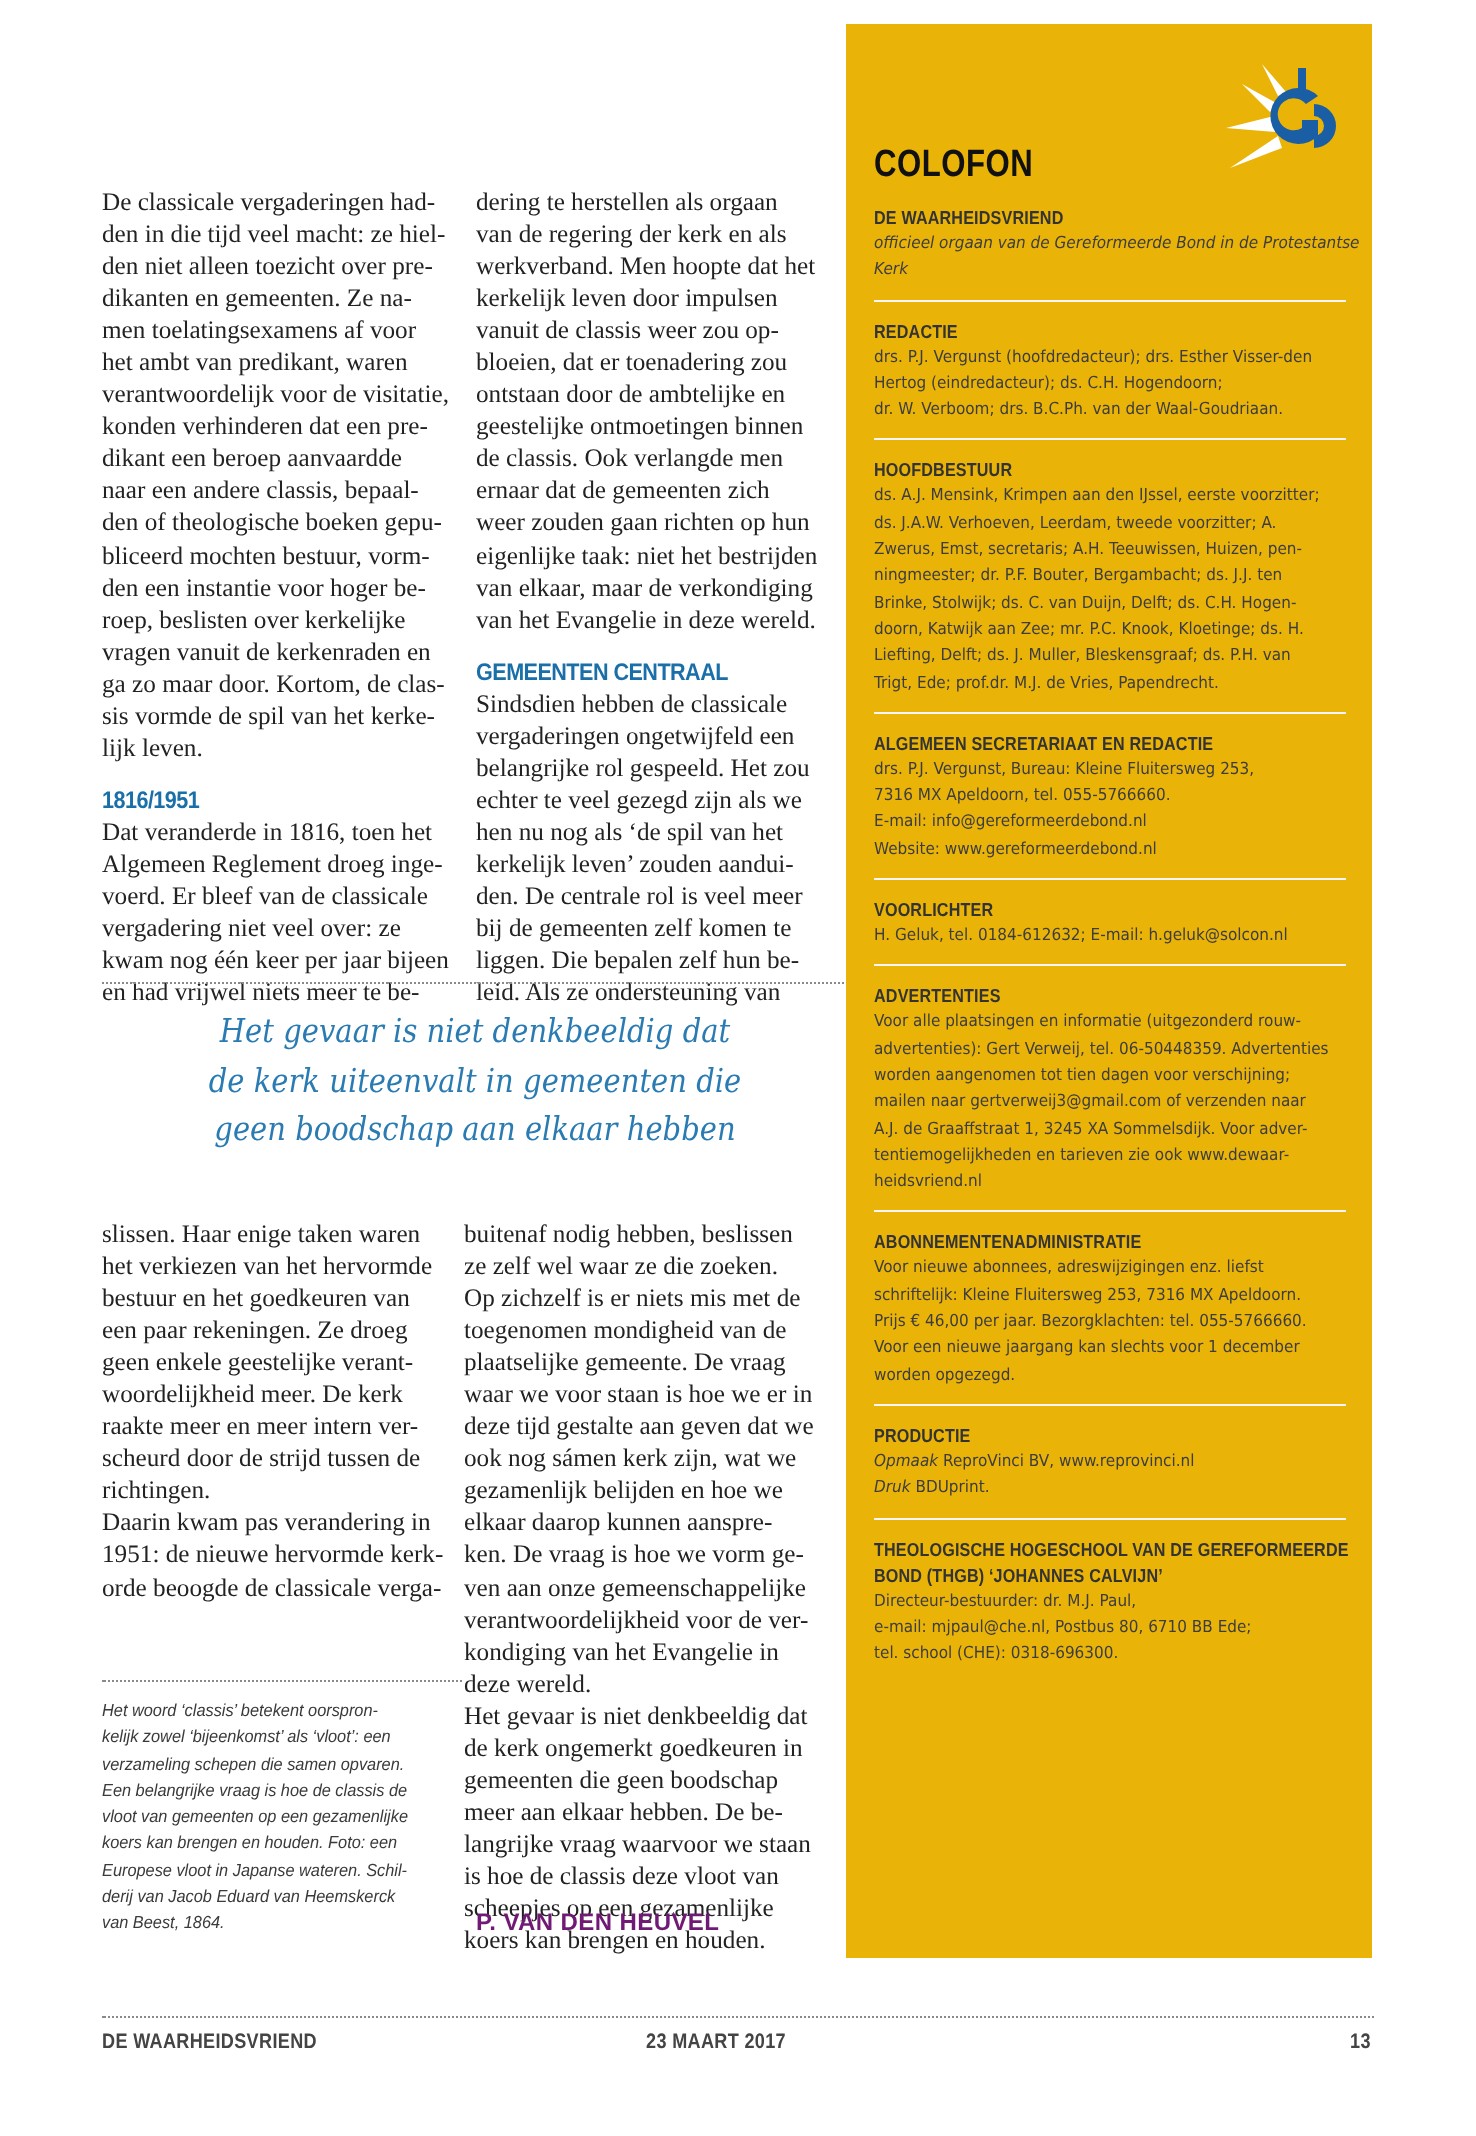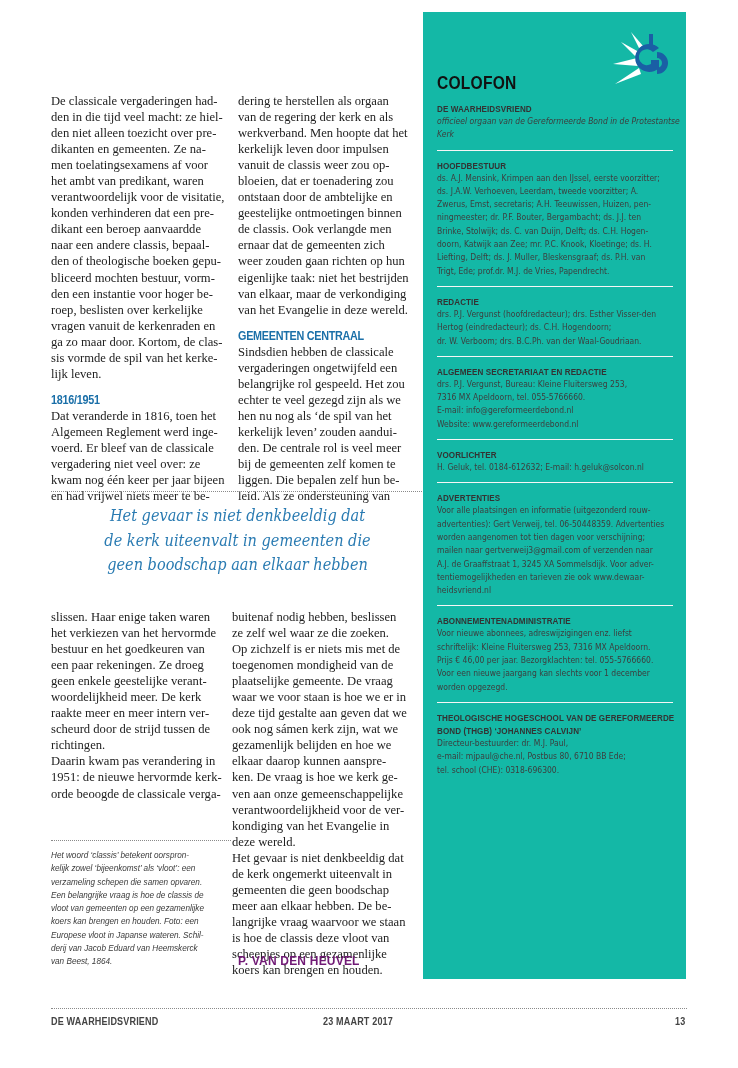--- a/index.html
+++ b/index.html
@@ -20,21 +20,21 @@
 
   #pullquote { position: absolute; left: 51px; top: 504px; width: 373px; text-align: center; font-family: "DejaVu Serif", "Liberation Serif", serif; font-style: italic; color: #2a7bb2; font-size: 16.5px; line-height: 24.5px; }
   #pullquote span { display: block; transform: scaleX(0.88); }
 
   #caption { position: absolute; left: 51px; top: 849px; width: 180px; font-family: Liberation Sans, sans-serif; font-style: italic; font-size: 8.7px; line-height: 13.3px; color: #3a3a3a; white-space: nowrap; }
   #caption span { display: block; transform: scaleX(0.94); transform-origin: left; }
 
   #byline { position: absolute; left: 238px; top: 954px; width: 170px; text-align: left; font-family: "Liberation Sans", "DejaVu Sans", sans-serif; font-weight: bold; font-size: 12px; color: #701a75; letter-spacing: 0.2px; }
 
   
-  #colofon { position: absolute; left: 423px; top: 12px; width: 263px; height: 967px; background: #14b8a6; }
+  #colofon { position: absolute; left: 423px; top: 12px; width: 263px; height: 967px; background: #eab308; }
   #logo { position: absolute; left: 188px; top: 16px; width: 70px; height: 62px; }
   #colofon-title { position: absolute; left: 14px; top: 60px; font-family: "Liberation Sans", "DejaVu Sans", sans-serif; font-weight: bold; font-size: 19px; color: #111; transform: scaleX(0.82); transform-origin: left; letter-spacing: 0.3px; }
   #colofon-body { position: absolute; left: 14px; top: 90px; width: 236px; }
   .sec { padding-bottom: 8px; margin-bottom: 8px; border-bottom: 1px solid #f6f6f6; }
   .sec:last-child { border-bottom: none; }
   .sec-h { display: block; font-family: "Liberation Sans", "DejaVu Sans", sans-serif; font-weight: bold; font-size: 9.4px; line-height: 13px; color: #333; letter-spacing: 0.1px; transform: scaleX(0.86); transform-origin: left; white-space: nowrap; }
   .sec-l { display: block; font-family: "DejaVu Sans", "Liberation Sans", sans-serif; font-size: 8.3px; line-height: 13.3px; color: #3d3d3d; white-space: nowrap; transform: scaleX(0.92); transform-origin: left; }
   .sec-l.it { font-style: italic; }
   .sec-l i { font-style: italic; }
 
@@ -66,21 +66,21 @@
       <span class="line">roep, beslisten over kerkelijke</span>
       <span class="line">vragen vanuit de kerkenraden en</span>
       <span class="line">ga zo maar door. Kortom, de clas-</span>
       <span class="line">sis vormde de spil van het kerke-</span>
       <span class="line">lijk leven.</span>
     </div>
   <span class="gap"></span>
   <span class="col-h">1816/1951</span>
   <div>
       <span class="line">Dat veranderde in 1816, toen het</span>
-      <span class="line">Algemeen Reglement werd inge-</span>
+      <span class="line">Algemeen Reglement droeg inge-</span>
       <span class="line">voerd. Er bleef van de classicale</span>
       <span class="line">vergadering niet veel over: ze</span>
       <span class="line">kwam nog één keer per jaar bijeen</span>
       <span class="line">en had vrijwel niets meer te be-</span>
     </div>
 </div>
 
 <div id="col-b-top" class="col">
   <div>
       <span class="line">dering te herstellen als orgaan</span>
@@ -156,27 +156,27 @@
       <span class="line">buitenaf nodig hebben, beslissen</span>
       <span class="line">ze zelf wel waar ze die zoeken.</span>
       <span class="line">Op zichzelf is er niets mis met de</span>
       <span class="line">toegenomen mondigheid van de</span>
       <span class="line">plaatselijke gemeente. De vraag</span>
       <span class="line">waar we voor staan is hoe we er in</span>
       <span class="line">deze tijd gestalte aan geven dat we</span>
       <span class="line">ook nog sámen kerk zijn, wat we</span>
       <span class="line">gezamenlijk belijden en hoe we</span>
       <span class="line">elkaar daarop kunnen aanspre-</span>
-      <span class="line">ken. De vraag is hoe we kerk ge-</span>
+      <span class="line">ken. De vraag is hoe we vorm ge-</span>
       <span class="line">ven aan onze gemeenschappelijke</span>
       <span class="line">verantwoordelijkheid voor de ver-</span>
       <span class="line">kondiging van het Evangelie in</span>
       <span class="line">deze wereld.</span>
       <span class="line">Het gevaar is niet denkbeeldig dat</span>
-      <span class="line">de kerk ongemerkt uiteenvalt in</span>
+      <span class="line">de kerk ongemerkt goedkeuren in</span>
       <span class="line">gemeenten die geen boodschap</span>
       <span class="line">meer aan elkaar hebben. De be-</span>
       <span class="line">langrijke vraag waarvoor we staan</span>
       <span class="line">is hoe de classis deze vloot van</span>
       <span class="line">scheepjes op een gezamenlijke</span>
       <span class="line">koers kan brengen en houden.</span>
     </div>
 </div>
 <div id="byline">P. VAN DEN HEUVEL</div>
 
@@ -191,37 +191,37 @@
     <path d="M46 24 A11 11 0 1 1 46 46 L46 40 A5 5 0 1 0 46 30 Z" fill="#1a5fa5"></path>
   </svg>
   <div id="colofon-title">COLOFON</div>
   <div id="colofon-body">
       <div class="sec">
         <span class="sec-h">DE WAARHEIDSVRIEND</span>
         <span class="sec-l it">officieel orgaan van de Gereformeerde Bond in de Protestantse</span>
         <span class="sec-l it">Kerk</span>
       </div>
       <div class="sec">
+        <span class="sec-h">REDACTIE</span>
+        <span class="sec-l">drs. P.J. Vergunst (hoofdredacteur); drs. Esther Visser-den</span>
+        <span class="sec-l">Hertog (eindredacteur); ds. C.H. Hogendoorn;</span>
+        <span class="sec-l">dr. W. Verboom; drs. B.C.Ph. van der Waal-Goudriaan.</span>
+      </div>
+      <div class="sec">
         <span class="sec-h">HOOFDBESTUUR</span>
         <span class="sec-l">ds. A.J. Mensink, Krimpen aan den IJssel, eerste voorzitter;</span>
         <span class="sec-l">ds. J.A.W. Verhoeven, Leerdam, tweede voorzitter; A.</span>
         <span class="sec-l">Zwerus, Emst, secretaris; A.H. Teeuwissen, Huizen, pen-</span>
         <span class="sec-l">ningmeester; dr. P.F. Bouter, Bergambacht; ds. J.J. ten</span>
         <span class="sec-l">Brinke, Stolwijk; ds. C. van Duijn, Delft; ds. C.H. Hogen-</span>
         <span class="sec-l">doorn, Katwijk aan Zee; mr. P.C. Knook, Kloetinge; ds. H.</span>
         <span class="sec-l">Liefting, Delft; ds. J. Muller, Bleskensgraaf; ds. P.H. van</span>
         <span class="sec-l">Trigt, Ede; prof.dr. M.J. de Vries, Papendrecht.</span>
       </div>
       <div class="sec">
-        <span class="sec-h">REDACTIE</span>
-        <span class="sec-l">drs. P.J. Vergunst (hoofdredacteur); drs. Esther Visser-den</span>
-        <span class="sec-l">Hertog (eindredacteur); ds. C.H. Hogendoorn;</span>
-        <span class="sec-l">dr. W. Verboom; drs. B.C.Ph. van der Waal-Goudriaan.</span>
-      </div>
-      <div class="sec">
         <span class="sec-h">ALGEMEEN SECRETARIAAT EN REDACTIE</span>
         <span class="sec-l">drs. P.J. Vergunst, Bureau: Kleine Fluitersweg 253,</span>
         <span class="sec-l">7316 MX Apeldoorn, tel. 055-5766660.</span>
         <span class="sec-l">E-mail: info@gereformeerdebond.nl</span>
         <span class="sec-l">Website: www.gereformeerdebond.nl</span>
       </div>
       <div class="sec">
         <span class="sec-h">VOORLICHTER</span>
         <span class="sec-l">H. Geluk, tel. 0184-612632; E-mail: h.geluk@solcon.nl</span>
       </div>
@@ -237,20 +237,25 @@
       </div>
       <div class="sec">
         <span class="sec-h">ABONNEMENTENADMINISTRATIE</span>
         <span class="sec-l">Voor nieuwe abonnees, adreswijzigingen enz. liefst</span>
         <span class="sec-l">schriftelijk: Kleine Fluitersweg 253, 7316 MX Apeldoorn.</span>
         <span class="sec-l">Prijs € 46,00 per jaar. Bezorgklachten: tel. 055-5766660.</span>
         <span class="sec-l">Voor een nieuwe jaargang kan slechts voor 1 december</span>
         <span class="sec-l">worden opgezegd.</span>
       </div>
       <div class="sec">
+        <span class="sec-h">PRODUCTIE</span>
+        <span class="sec-l"><i>Opmaak</i><span> ReproVinci BV, www.reprovinci.nl</span></span>
+        <span class="sec-l"><i>Druk</i><span> BDUprint.</span></span>
+      </div>
+      <div class="sec">
         <span class="sec-h">THEOLOGISCHE HOGESCHOOL VAN DE GEREFORMEERDE</span>
         <span class="sec-h">BOND (THGB) ‘JOHANNES CALVIJN’</span>
         <span class="sec-l">Directeur-bestuurder: dr. M.J. Paul,</span>
         <span class="sec-l">e-mail: mjpaul@che.nl, Postbus 80, 6710 BB Ede;</span>
         <span class="sec-l">tel. school (CHE): 0318-696300.</span>
       </div>
     </div>
 </div>
 
 <div class="dots-h" id="footer-rule"></div>

